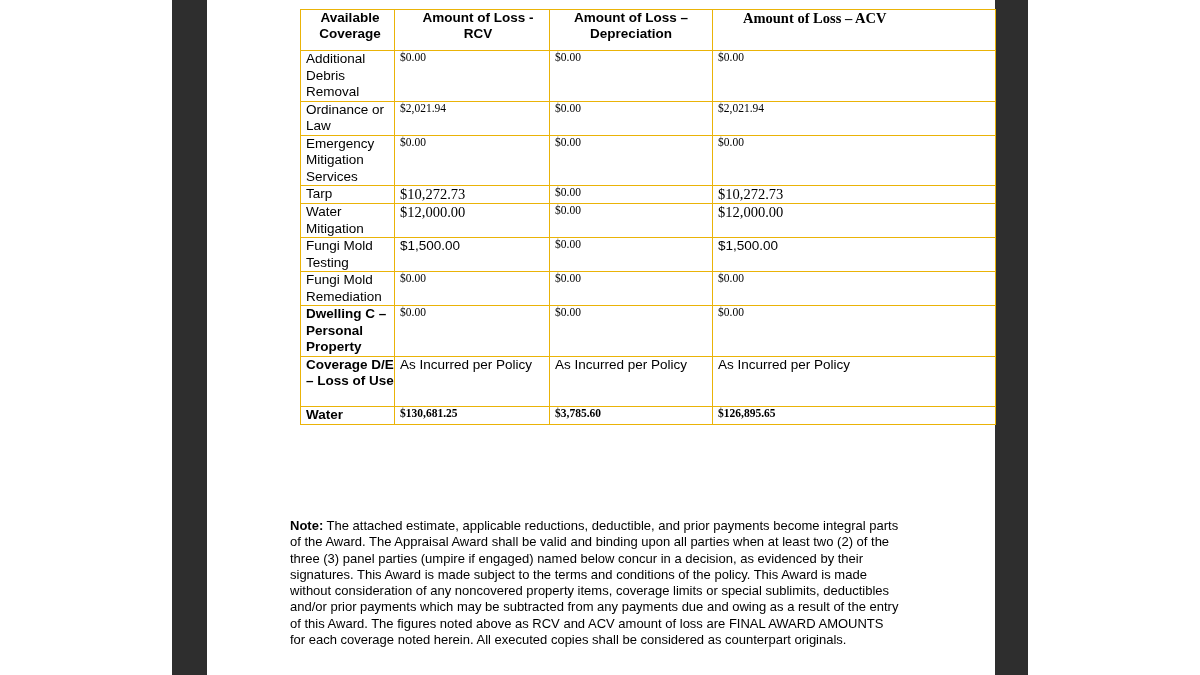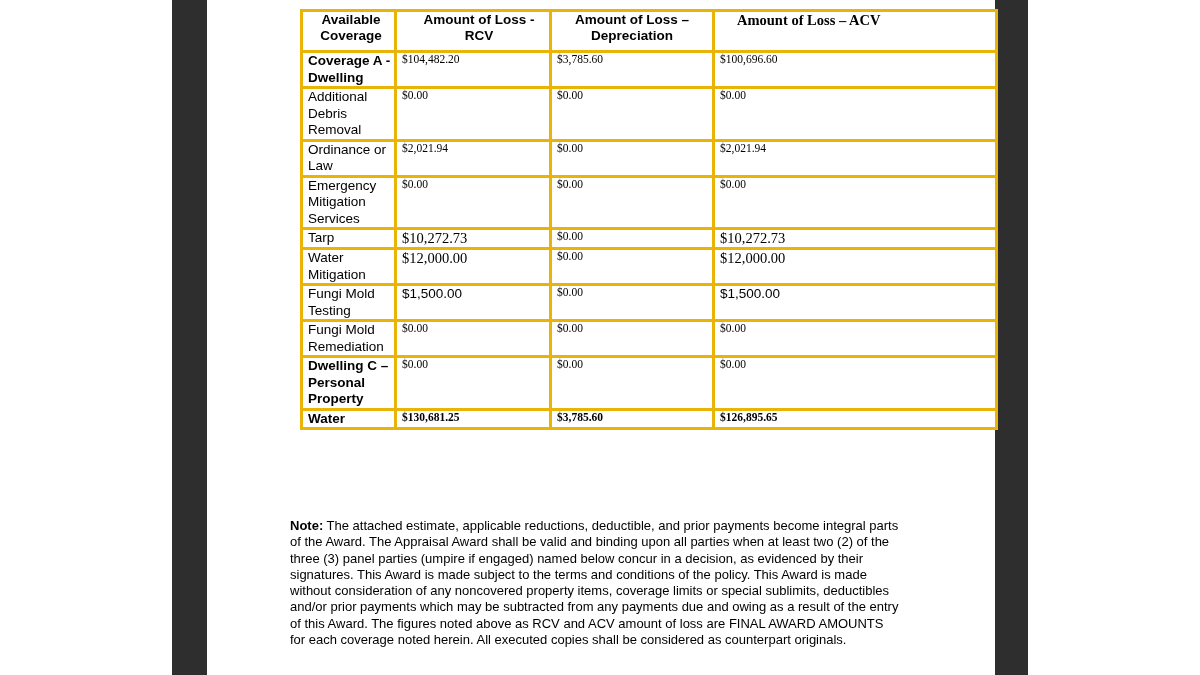--- a/index.html
+++ b/index.html
@@ -11,21 +11,21 @@
   .bar-left { position:absolute; left:172px; top:0; width:35px; height:675px; background:#2e2e2e; }
   .bar-right { position:absolute; left:995px; top:0; width:33px; height:675px; background:#2e2e2e; }
   .page { position:absolute; left:207px; top:0; width:788px; height:675px; background:#fff; }
 
   table.award {
     position:absolute; left:300px; top:9px;
     border-collapse:collapse; table-layout:fixed;
     width:695px;
   }
   table.award td, table.award th {
-    border:3px solid #eab308; vertical-align:top;
+    border:1px solid #eab308; vertical-align:top;
     padding:0 0 0 5px; color:#000;
   }
   th { font-weight:bold; font-size:13.5px; line-height:16px; text-align:center; }
   th.serif { font-family:"Liberation Serif", serif; font-size:14.5px; }
   td.label { font-size:13.5px; line-height:16.5px; padding-left:6px; }
   td.label.bold { font-weight:bold; }
   td.val { font-family:"Liberation Serif", serif; font-size:11.5px; padding-top:1px; }
   td.val.big { font-size:14.5px; padding-top:0; }
   td.val.sans { font-family:"Liberation Sans", sans-serif; font-size:13.5px; }
   td.val.bold { font-weight:bold; }
@@ -48,29 +48,23 @@
     <col style="width:94px">
     <col style="width:155px">
     <col style="width:163px">
     <col style="width:283px">
   </colgroup>
   <tbody>
       <tr style="height:41px">
     <th>Available Coverage</th>
     <th style="padding-left:12px">Amount of Loss - RCV</th>
     <th style="padding-left:0">Amount of Loss – Depreciation</th>
-    <th class="serif" style="text-align:left;padding-left:22px"><span>Amount of Loss – ACV</span></th>
+    <th class="serif" style="text-align:left;padding-left:30px"><span>Amount of Loss – ACV</span></th>
   </tr>
 
-  <tr style="height:33px">
-    <td class="label bold">Coverage A - Dwelling</td>
-    <td class="val">$104,482.20</td>
-    <td class="val">$3,785.60</td>
-    <td class="val">$100,696.60</td>
-  </tr>
   <tr style="height:50px">
     <td class="label">Additional Debris Removal</td>
     <td class="val">$0.00</td>
     <td class="val">$0.00</td>
     <td class="val">$0.00</td>
   </tr>
   <tr style="height:33px">
     <td class="label">Ordinance or Law</td>
     <td class="val">$2,021.94</td>
     <td class="val">$0.00</td>
@@ -105,20 +99,26 @@
     <td class="val">$0.00</td>
     <td class="val">$0.00</td>
     <td class="val">$0.00</td>
   </tr>
   <tr style="height:50px">
     <td class="label bold">Dwelling C – Personal Property</td>
     <td class="val">$0.00</td>
     <td class="val">$0.00</td>
     <td class="val">$0.00</td>
   </tr>
+  <tr style="height:50px">
+    <td class="label bold">Coverage D/E – Loss of Use</td>
+    <td class="val sans">As Incurred per Policy</td>
+    <td class="val sans">As Incurred per Policy</td>
+    <td class="val sans">As Incurred per Policy</td>
+  </tr>
   <tr style="height:18px">
     <td class="label bold">Water</td>
     <td class="val bold">$130,681.25</td>
     <td class="val bold">$3,785.60</td>
     <td class="val bold">$126,895.65</td>
   </tr>
 </tbody>
   </table>
 
 <div class="note"><b>Note:</b><span> The attached estimate, applicable reductions, deductible, and prior payments become integral parts of the Award. The Appraisal Award shall be valid and binding upon all parties when at least two (2) of the three (3) panel parties (umpire if engaged) named below concur in a decision, as evidenced by their signatures. This Award is made subject to the terms and conditions of the policy. This Award is made without consideration of any noncovered property items, coverage limits or special sublimits, deductibles and/or prior payments which may be subtracted from any payments due and owing as a result of the entry of this Award. The figures noted above as RCV and ACV amount of loss are FINAL AWARD AMOUNTS for each coverage noted herein. All executed copies shall be considered as counterpart originals.</span></div>

